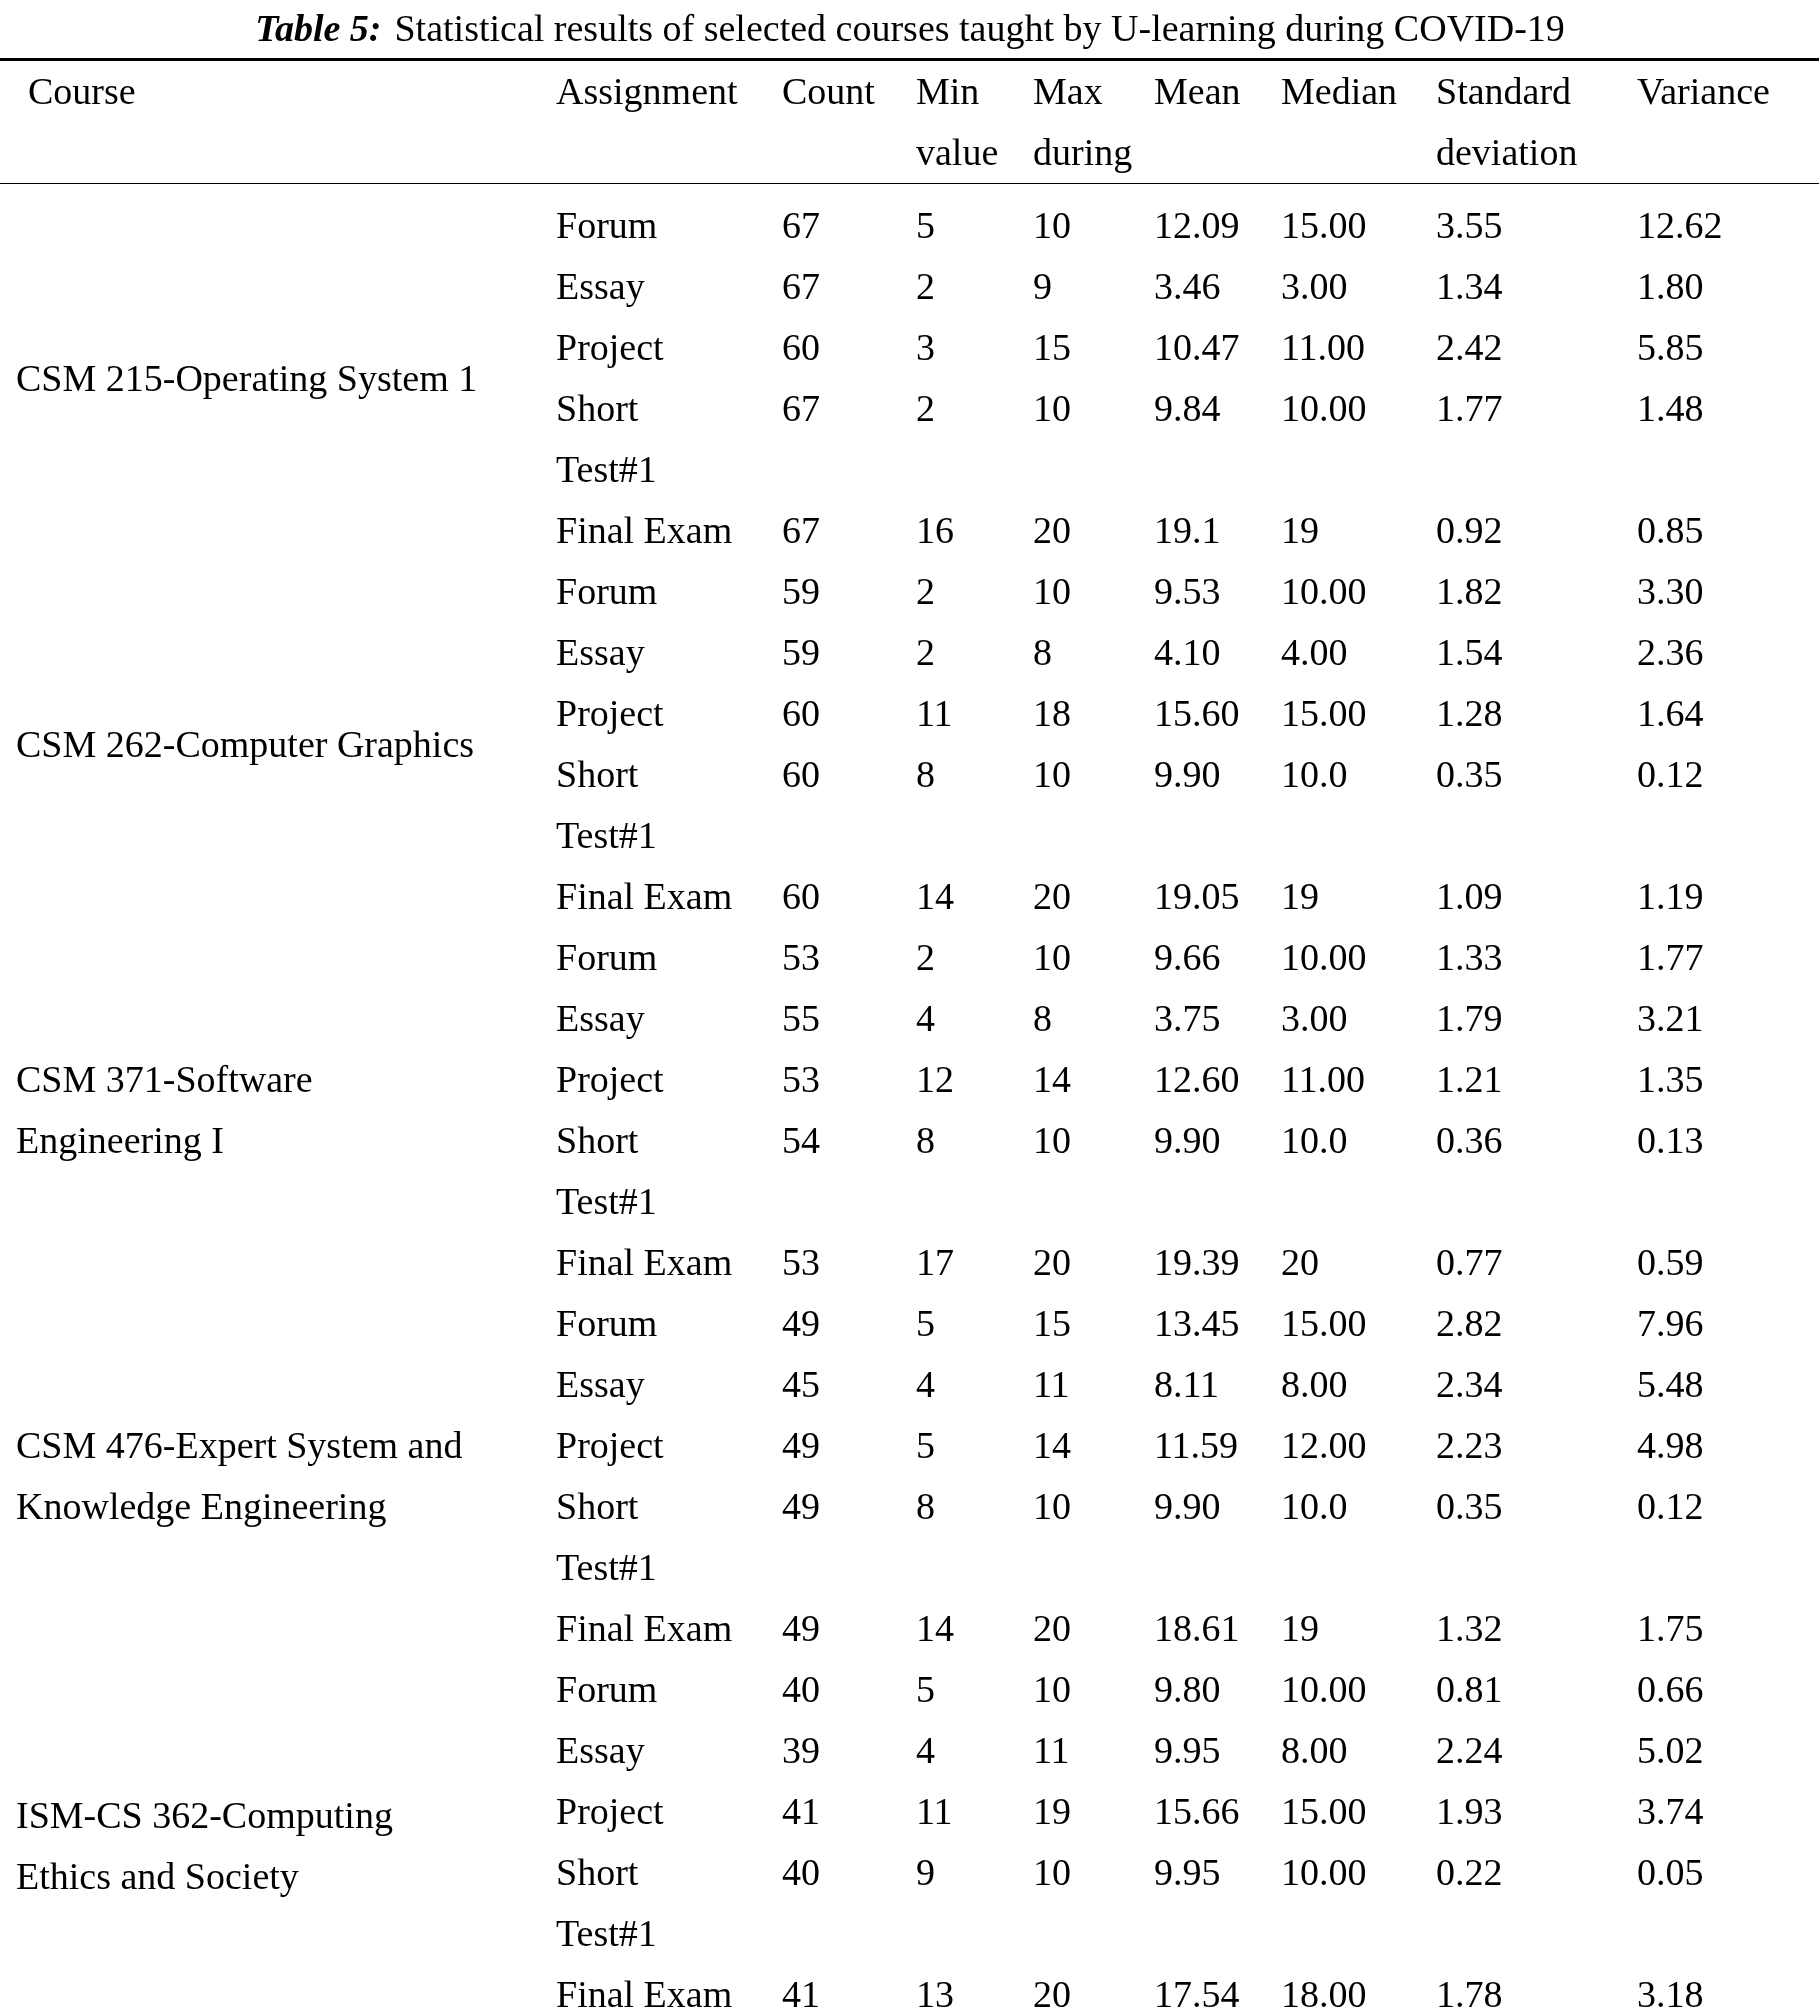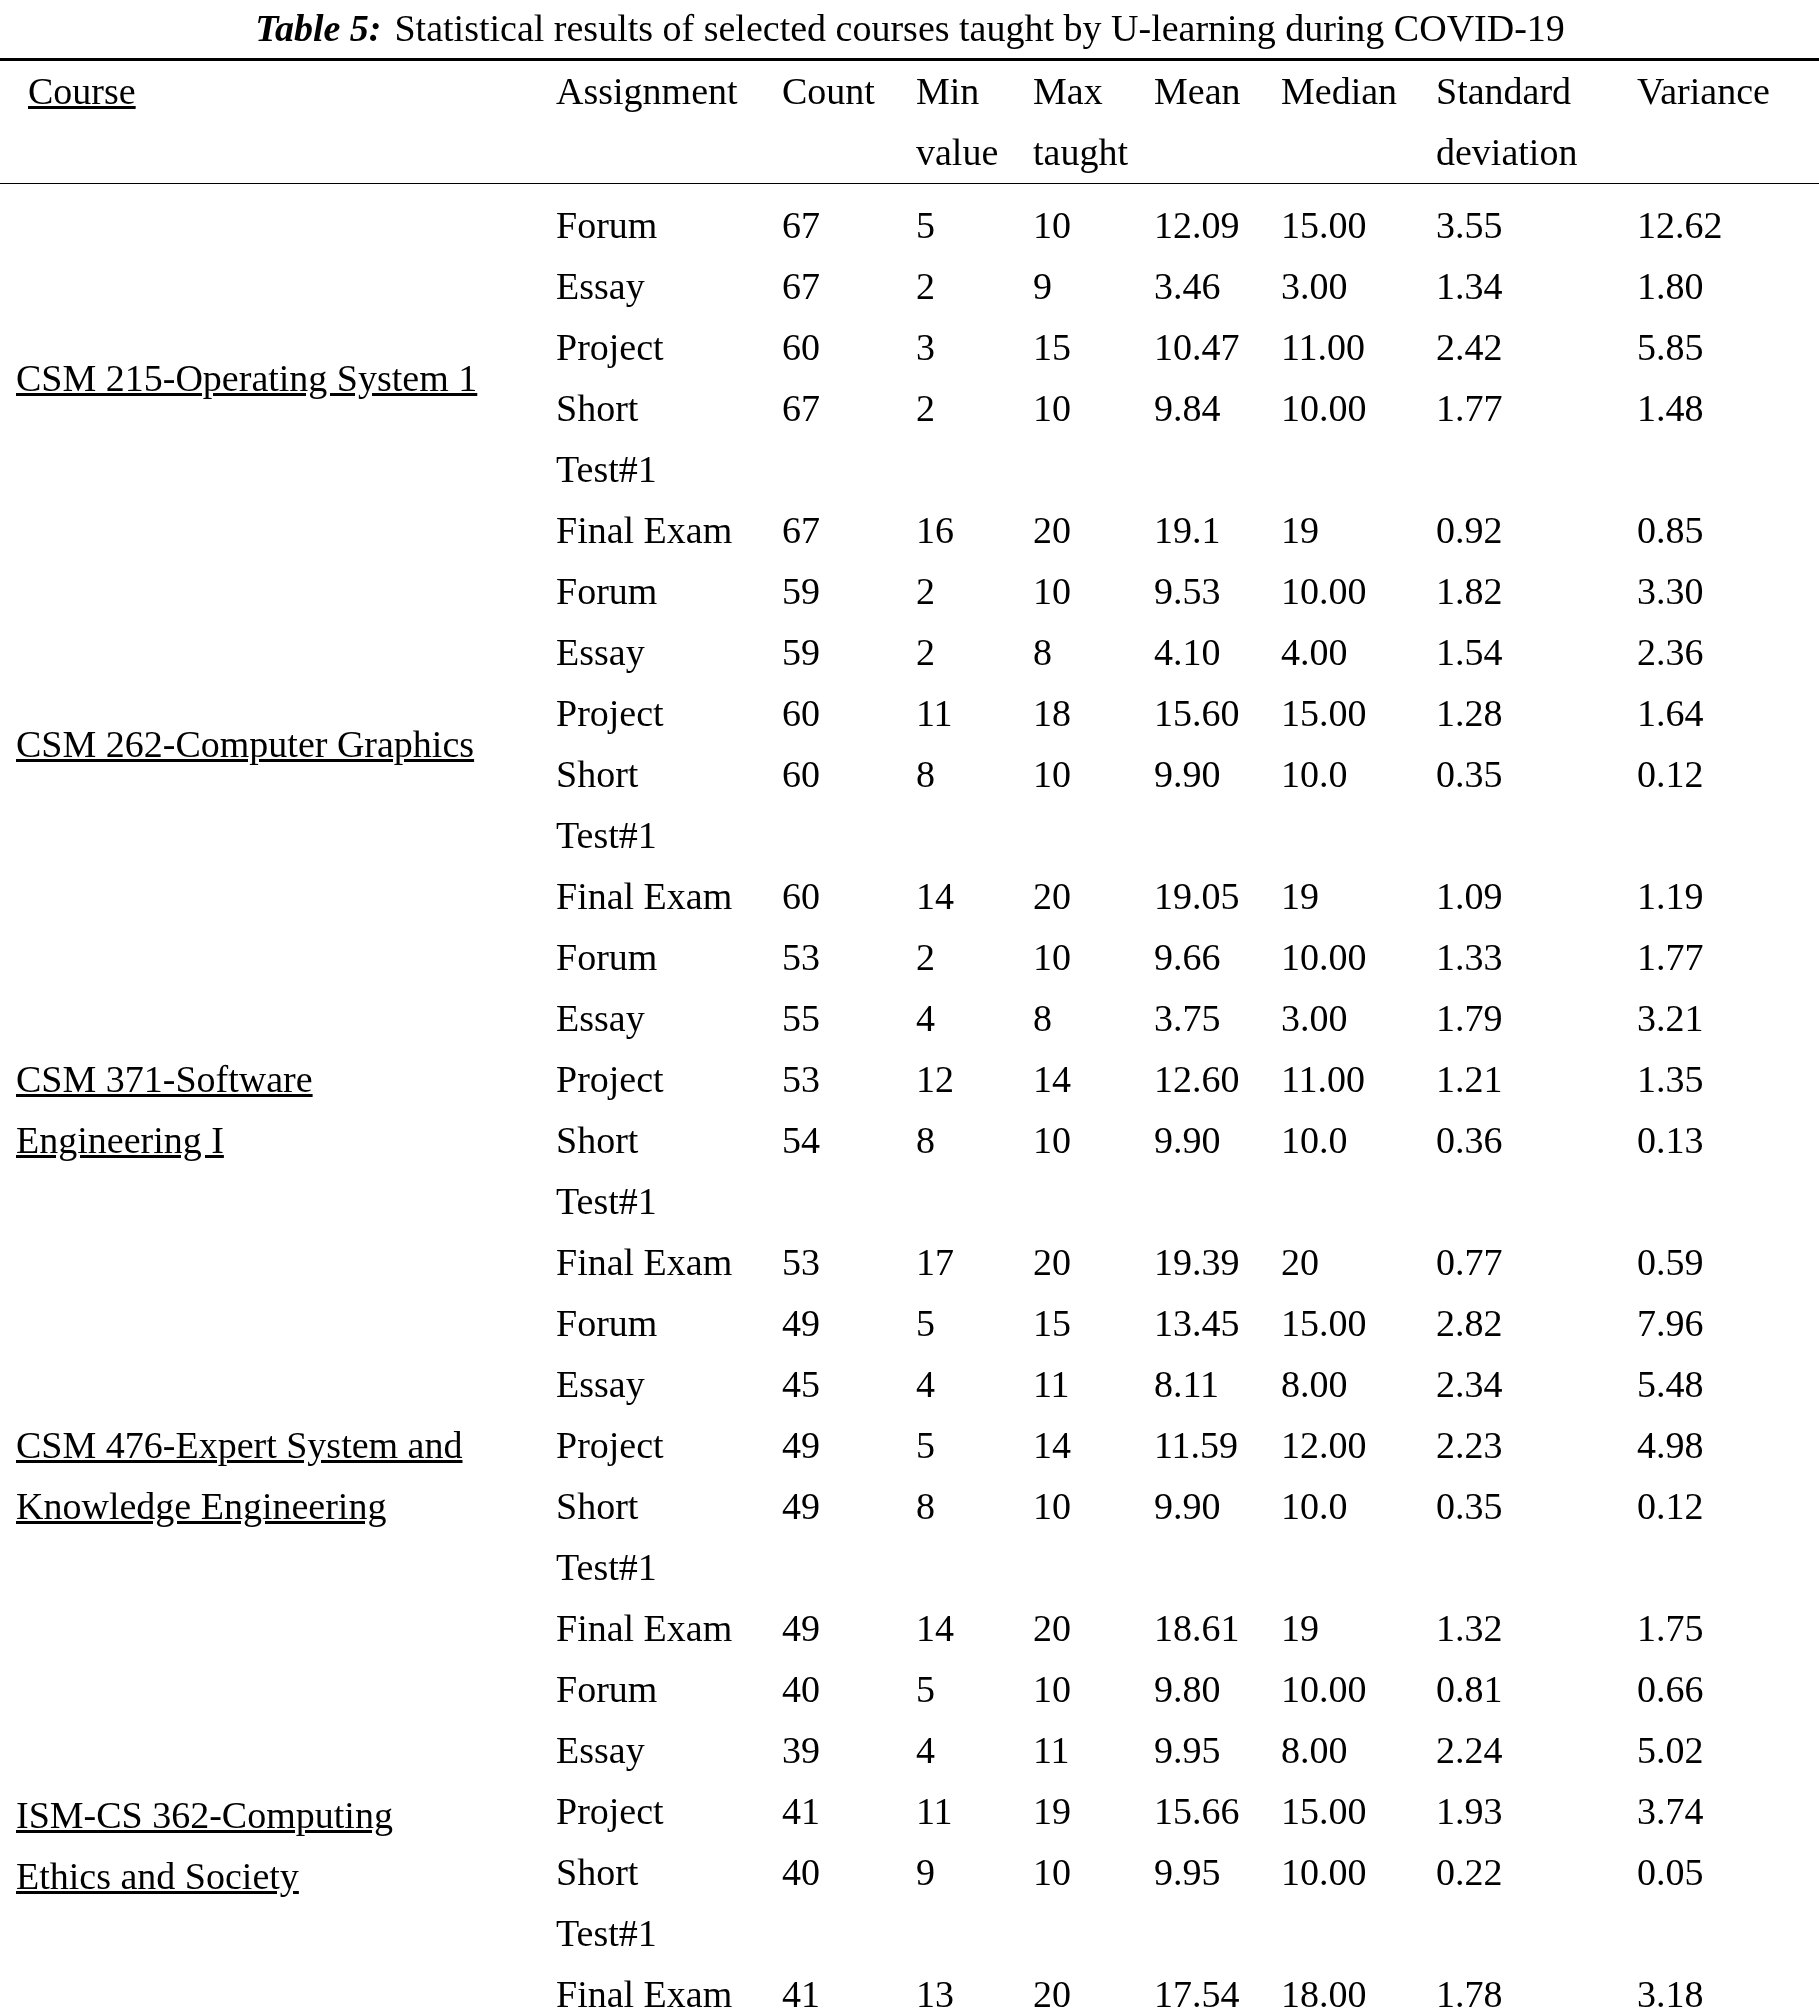--- a/index.html
+++ b/index.html
@@ -54,21 +54,20 @@
     padding: 0;
     line-height: 61px;
     white-space: pre-line;
     overflow: hidden;
   }
   thead tr {
     border-bottom: 1.9px solid #000000;
   }
   th.course-col, td.course {
     padding-left: 28px;
-    text-decoration: underline;
   }
   td.course {
     vertical-align: middle;
     padding-left: 16px;
   }
   tbody tr:first-child td { padding-top: 11.2px; }
   tbody tr:last-child td  { padding-bottom: 7.5px; }
 </style>
 </head>
 <body>
@@ -92,21 +91,21 @@
       <col class="c-var">
     </colgroup>
     <thead>
       <tr>
         <th class="course-col">Course</th>
         <th>Assignment</th>
         <th>Count</th>
         <th>Min
 value</th>
         <th>Max
-taught</th>
+during</th>
         <th>Mean</th>
         <th>Median</th>
         <th>Standard
 deviation</th>
         <th>Variance</th>
       </tr>
     </thead>
     <tbody>
         <tr>
           <td class="course" rowspan="5">CSM 215-Operating System 1</td>

